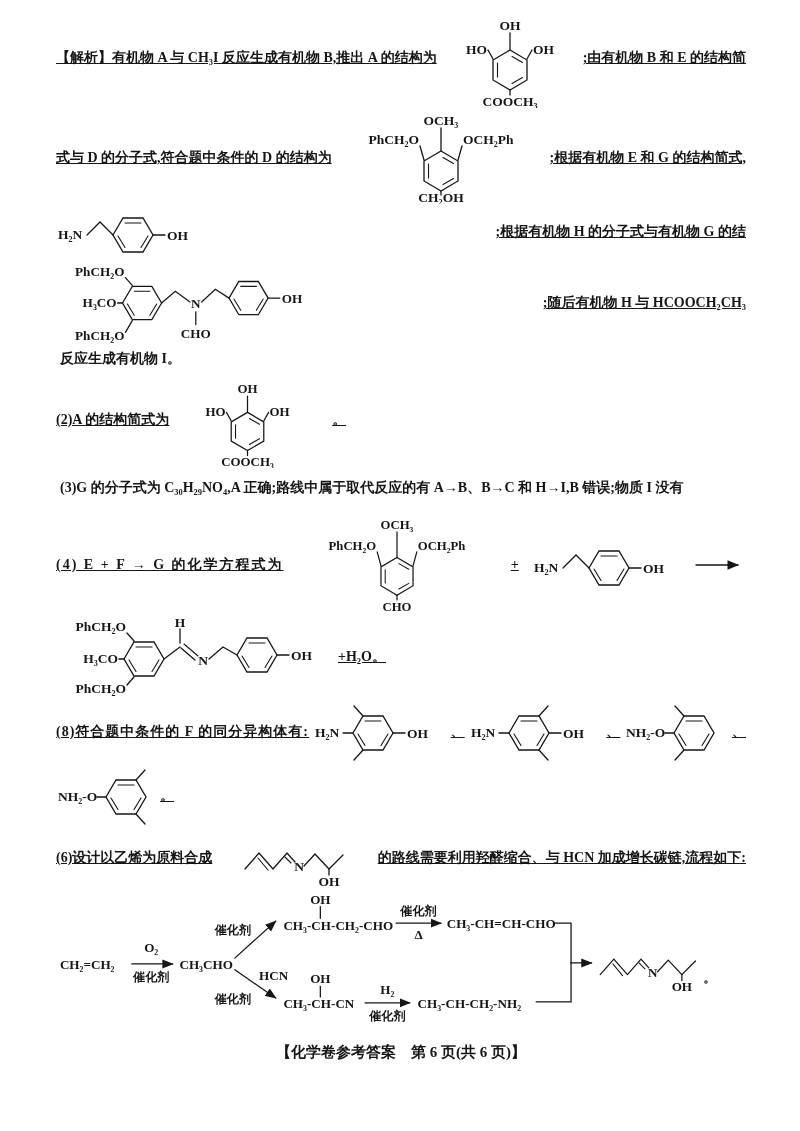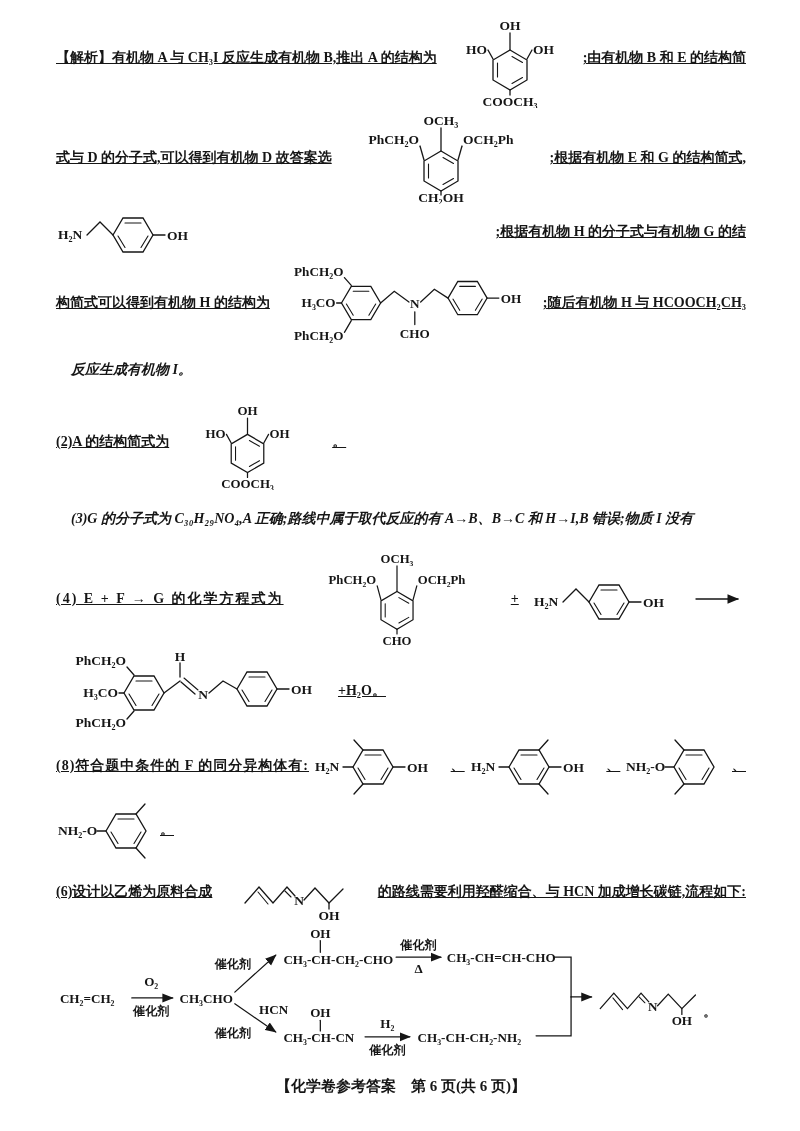--- a/index.html
+++ b/index.html
@@ -9,21 +9,21 @@
     font-family:"Liberation Serif","DejaVu Serif",serif;
     font-weight:700;
     font-size:14px;
   }
   .page { padding:8px 54px 6px 56px; }
   .row { display:flex; align-items:center; }
   .row.just { justify-content:space-between; }
   .t { white-space:nowrap;text-decoration:underline; }
   .sp2 { letter-spacing:2px; }
   .sp1 { letter-spacing:1px; }
-  p.plain { margin:15px;font-style:italic; }
+  p.plain { margin:4px; }
   svg { flex:0 0 auto; display:block; }
   svg text {
     font-family:"Liberation Serif","DejaVu Serif",serif;
     font-size:13.5px; font-weight:600; fill:#161616;
     stroke:none;
   }
   svg text.cjk { font-size:12.5px; font-weight:700; }
   svg line, svg path { stroke:#161616; stroke-width:1.3; fill:none; stroke-linecap:round; }
   svg .dbl { stroke-width:1.1; }
   .q3block { line-height:27px; margin-top:6px; }
@@ -75,21 +75,21 @@
       <text x="82" y="46" text-anchor="start">OH</text>
       <line x1="81" y1="42" x2="76" y2="51"></line>
       <use href="#bV" transform="translate(59,62)"></use>
       <line x1="59" y1="82" x2="59" y2="87"></line>
       <text x="59" y="98" text-anchor="middle">COOCH₃</text>
     </svg>
     <span class="t">;由有机物 B 和 E 的结构简</span>
   </div>
 
   <div class="row just mt4">
-    <span class="t">式与 D 的分子式,可以得到有机物 D 故答案选</span>
+    <span class="t">式与 D 的分子式,符合题中条件的 D 的结构为</span>
     <svg width="212" height="92" viewBox="0 0 212 92">
       <text x="106" y="13" text-anchor="middle">OCH₃</text>
       <line x1="106" y1="16" x2="106" y2="39"></line>
       <text x="84" y="32" text-anchor="end">PhCH₂O</text>
       <line x1="85" y1="34" x2="89" y2="48"></line>
       <text x="128" y="32" text-anchor="start">OCH₂Ph</text>
       <line x1="127" y1="34" x2="123" y2="48"></line>
       <use href="#bV" transform="translate(106,59)"></use>
       <line x1="106" y1="79" x2="106" y2="83"></line>
       <text x="106" y="90" text-anchor="middle">CH₂OH</text>
@@ -102,21 +102,20 @@
       <text x="2" y="33" text-anchor="start">H₂N</text>
       <path d="M31,29 L44,16 L57,29"></path>
       <use href="#bH" transform="translate(77,29)"></use>
       <line x1="97" y1="29" x2="109" y2="29"></line>
       <text x="111" y="34" text-anchor="start">OH</text>
     </svg>
     <span class="t">;根据有机物 H 的分子式与有机物 G 的结</span>
   </div>
 
   <div class="row just mt2">
-    <span class="t">构简式可以得到有机物 H 的结构为</span>
     <svg width="262" height="86" viewBox="0 0 268 88">
       <text x="70" y="16" text-anchor="end">PhCH₂O</text>
       <line x1="71" y1="18" x2="78" y2="26"></line>
       <text x="62" y="48" text-anchor="end">H₃CO</text>
       <line x1="63" y1="44" x2="68" y2="44"></line>
       <text x="70" y="82" text-anchor="end">PhCH₂O</text>
       <line x1="71" y1="74" x2="78" y2="62"></line>
       <use href="#bH" transform="translate(88,44)"></use>
       <path d="M108,44 L122,32 L137,43"></path>
       <text x="143" y="49" text-anchor="middle">N</text>

